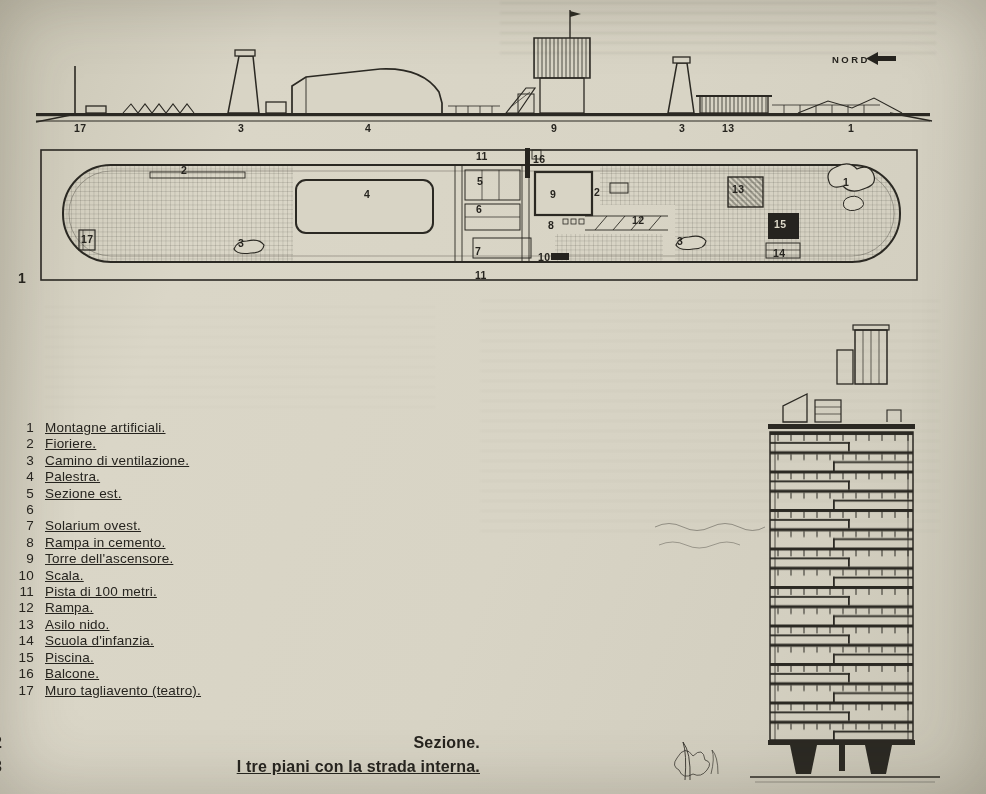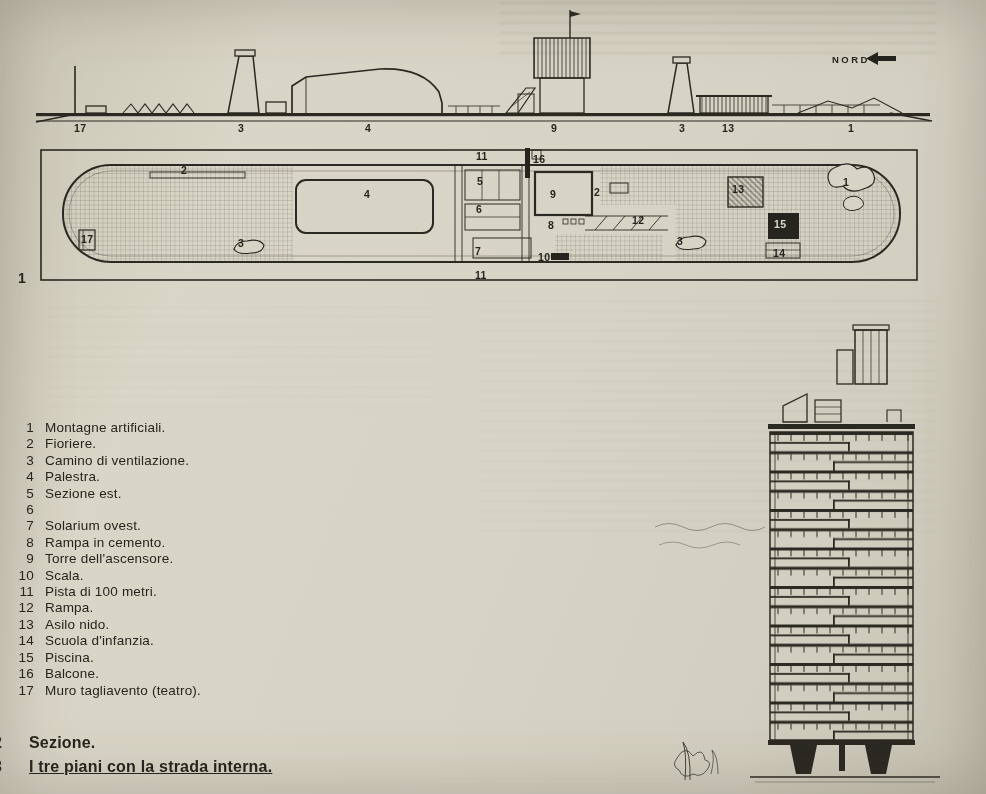--- a/index.html
+++ b/index.html
@@ -22,24 +22,24 @@
       letter-spacing:.3px;color:#26241f;}
   .co.inv{color:#dedac9;}
   .fig-label{position:absolute;z-index:5;font-weight:bold;font-size:14px;}
   
   .legend{position:absolute;left:0;top:420px;width:480px;z-index:4;}
   .lg-head{position:relative;margin-bottom:7px;font-weight:bold;font-size:17px;line-height:20px;}
   .lg-head .fig{position:absolute;left:-6px;top:0;font-size:18px;}
   .lg-head .t{margin-left:29px;display:block;letter-spacing:.2px;}
   .lg-row{display:flex;font-size:13.5px;line-height:16.4px;letter-spacing:.2px;}
   .lg-row .n{flex:0 0 34px;width:34px;text-align:right;}
-  .lg-row .t{margin-left:11px;}
+  .lg-row .t{margin-left:11px;text-decoration:underline;}
   .cap{position:absolute;left:0;width:480px;z-index:4;font-weight:bold;font-size:16px;line-height:20px;}
   .cap .fig{position:absolute;left:-7px;top:0;}
-  .cap .t{margin-left:29px;display:block;letter-spacing:.2px;}
+  .cap .t{margin-left:29px;display:block;letter-spacing:.2px;text-align:right;}
   #cap-2{top:733px;}
   #cap-3{top:757px;text-decoration:underline;}
 </style>
 </head>
 <body>
 
 <div class="ghost" id="ghost-top"></div>
 <div class="ghost" id="ghost-right"></div>
 <div class="ghost" id="ghost-left"></div>
 

